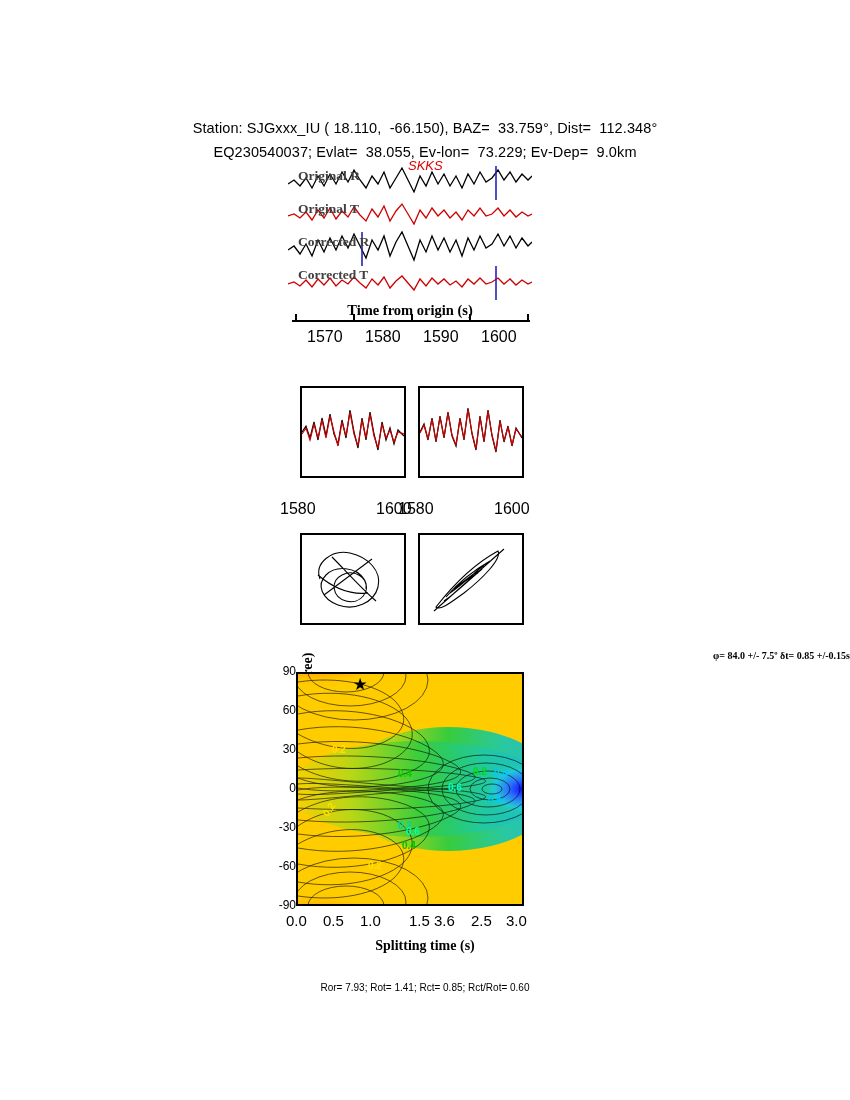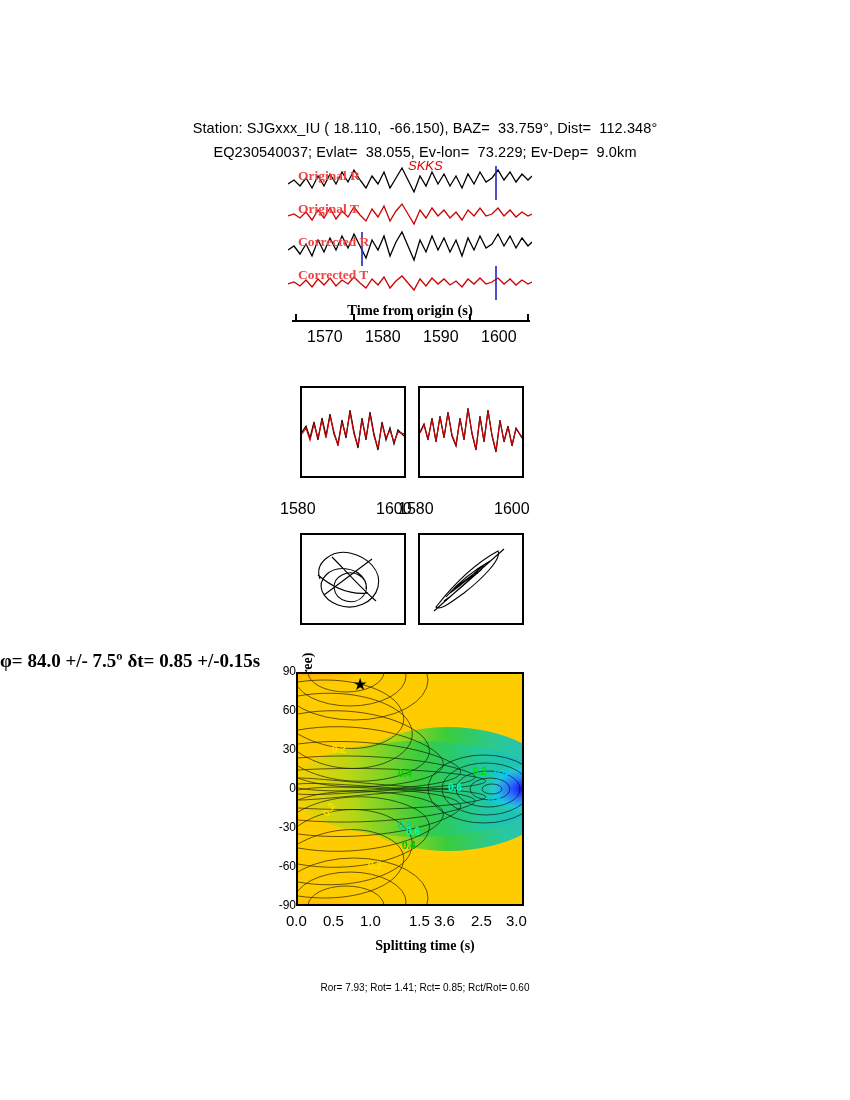--- a/index.html
+++ b/index.html
@@ -42,21 +42,21 @@
     left: 288px;
     top: 166px;
     width: 244px;
     height: 150px;
   }
   .wf-label {
     position: absolute;
     font-family: "Liberation Serif", serif;
     font-weight: bold;
     font-size: 13.5px;
-    color: #ef4444;
+    color: #404040;
     white-space: nowrap;
     z-index: 4;
   }
   .skks-label {
     position: absolute;
     left: 120px;
     top: -8px;
     font-size: 13px;
     color: #dd0000;
     font-family: "Liberation Sans", sans-serif;
@@ -114,24 +114,24 @@
     background: #fff;
     box-sizing: border-box;
   }
 
   
   .contour-title {
     position: absolute;
     left: 0;
     top: 650px;
     width: 850px;
-    text-align: left;
-    font-family: "Liberation Serif", serif;
-    font-weight: bold;
-    font-size: 19px;
+    text-align: right;
+    font-family: "Liberation Serif", serif;
+    font-weight: bold;
+    font-size: 10px;
   }
   .contour-plot {
     position: absolute;
     left: 296px;
     top: 672px;
     width: 228px;
     height: 234px;
     border: 2px solid #000;
     box-sizing: border-box;
     overflow: hidden;

